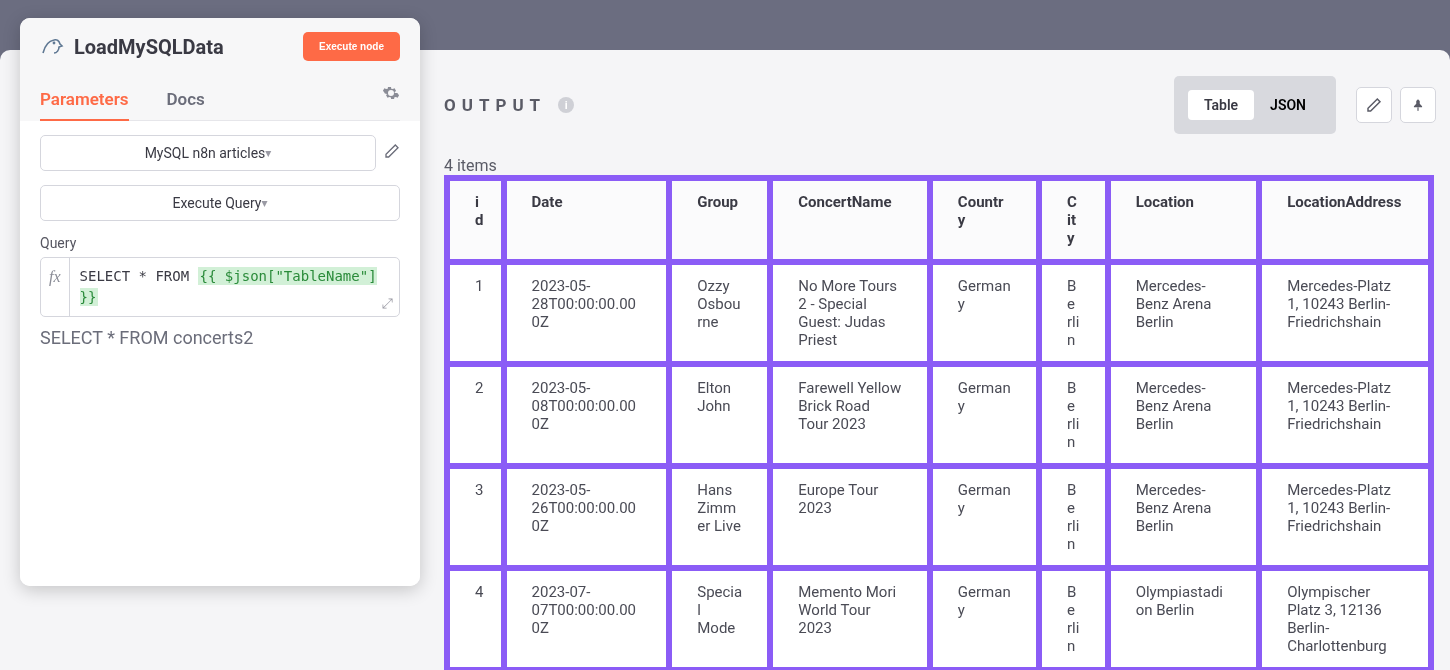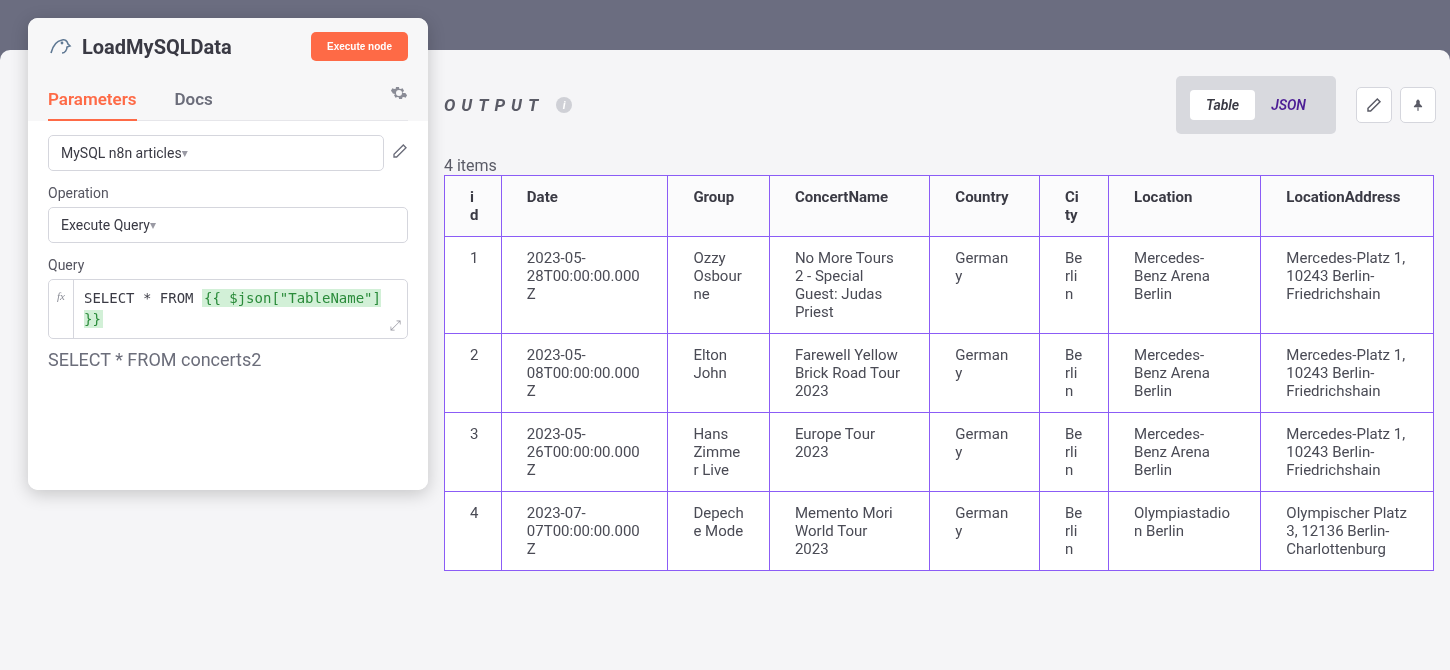--- a/index.html
+++ b/index.html
@@ -16,23 +16,23 @@
     top: 50px;
     left: 0;
     right: 0;
     bottom: 0;
     background: #f5f5f7;
     border-radius: 10px 10px 0 0;
   }
   .left-panel {
     position: absolute;
     top: 18px;
-    left: 28px;
+    left: 20px;
     width: 400px;
-    height: 472px;
+    height: 568px;
     background: #fff;
     border-radius: 10px;
     box-shadow: 0 4px 18px rgba(0,0,0,0.2);
     overflow: hidden;
     display: flex;
     flex-direction: column;
   }
   .panel-header {
     padding: 14px 20px 0 20px;
     background: #f7f7f8;
@@ -108,21 +108,21 @@
   }
   .select {
     flex: 1;
     border: 1px solid #d5d6dd;
     border-radius: 5px;
     padding: 9px 12px;
     font-size: 14px;
     color: #3a3a44;
     display: flex;
     align-items: center;
-    justify-content: flex-start;
+    justify-content: center;
     cursor: pointer;
     background: #fff;
   }
   .chevron {
     color: #9a9aa4;
     font-size: 12px;
   }
   .edit-icon {
     color: #6b6d7a;
     cursor: pointer;
@@ -133,21 +133,21 @@
     display: flex;
     position: relative;
     margin-bottom: 10px;
   }
   .fx-badge {
     border-right: 1px solid #d5d6dd;
     padding: 10px 8px;
     color: #8a8c96;
     font-style: italic;
     font-family: Georgia, serif;
-    font-size: 11px;
+    font-size: 16px;
     display: flex;
     align-items: flex-start;
   }
   .query-content {
     padding: 8px 10px;
     font-family: "SFMono-Regular", Consolas, monospace;
     font-size: 14px;
     color: #3a3a44;
     line-height: 1.5;
     flex: 1;
@@ -174,21 +174,20 @@
   .output-area {
     position: absolute;
     top: 26px;
     left: 444px;
     right: 14px;
   }
   .output-header {
     display: flex;
     align-items: center;
     margin-bottom: 22px;
-    font-style: italic;
   }
   .output-title {
     font-size: 17px;
     font-weight: 700;
     letter-spacing: 6px;
     color: #5a5b66;
     margin-right: 12px;
   }
   .info-icon {
     width: 16px;
@@ -207,21 +206,21 @@
     display: inline-flex;
     background: #d8d9de;
     border-radius: 5px;
     padding: 14px;
     margin-right: 12px;
   }
   .view-btn {
     padding: 7px 16px;
     font-size: 14px;
     font-weight: 600;
-    color: #4c1d95;
+    color: #000000;
     border-radius: 4px;
     cursor: pointer;
   }
   .view-btn.active {
     background: #fff;
     color: #3a3a44;
   }
   .icon-btn {
     width: 36px;
     height: 36px;
@@ -240,21 +239,21 @@
     color: #5a5b66;
   }
   table.data {
     width: 990px;
     border-collapse: collapse;
     background: #fff;
     border: 1px solid #e2e3e8;
     table-layout: fixed;
   }
   table.data th, table.data td {
-    border: 1px solid #8b5cf6;
+    border: 6px solid #8b5cf6;
     padding: 12px 25px;
     text-align: left;
     vertical-align: top;
     font-size: 15px;
     color: #4a4b55;
     word-wrap: break-word;
   }
   table.data th {
     font-weight: 700;
     color: #3a3a44;
@@ -336,21 +335,21 @@
             <td>Hans Zimmer Live</td>
             <td>Europe Tour 2023</td>
             <td>Germany</td>
             <td>Berlin</td>
             <td>Mercedes-Benz Arena Berlin</td>
             <td>Mercedes-Platz 1, 10243 Berlin-Friedrichshain</td>
           </tr>
           <tr>
             <td>4</td>
             <td>2023-07-07T00:00:00.000Z</td>
-            <td>Depeche Mode</td>
+            <td>Special Mode</td>
             <td>Memento Mori World Tour 2023</td>
             <td>Germany</td>
             <td>Berlin</td>
             <td>Olympiastadion Berlin</td>
             <td>Olympischer Platz 3, 12136 Berlin-Charlottenburg</td>
           </tr>
         </tbody>
     </table>
   </div>
 </div>
@@ -383,21 +382,20 @@
         <span>MySQL n8n articles</span>
         <span class="chevron">▾</span>
       </div>
       <span class="edit-icon">
         <svg width="16" height="16" viewBox="0 0 24 24" fill="none" stroke="currentColor" stroke-width="2">
             <path d="M17 3l4 4L7 21H3v-4z"></path>
           </svg>
       </span>
     </div>
 
-    <div class="field-label">Operation</div>
     <div class="field-row">
       <div class="select">
         <span>Execute Query</span>
         <span class="chevron">▾</span>
       </div>
     </div>
 
     <div class="field-label">Query</div>
     <div class="query-box">
       <div class="fx-badge">fx</div>

